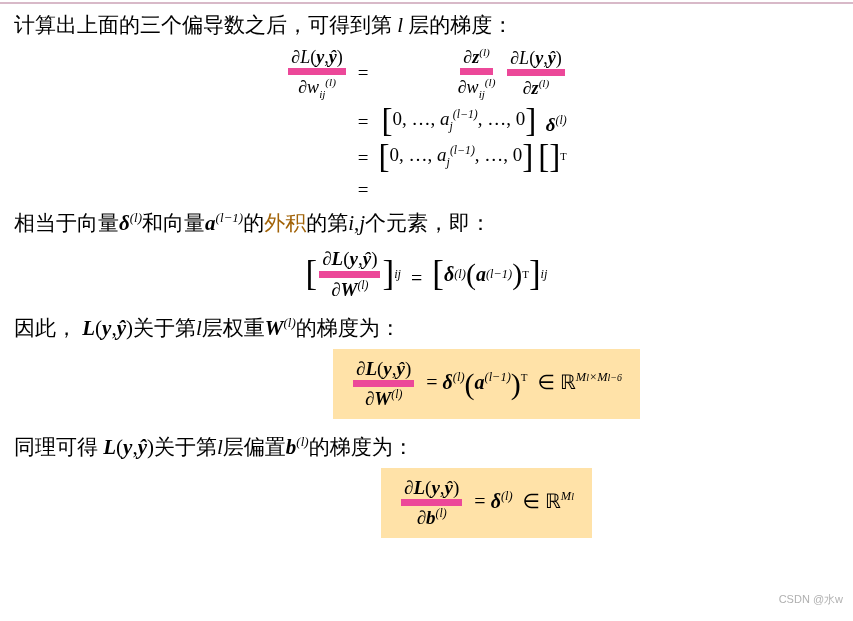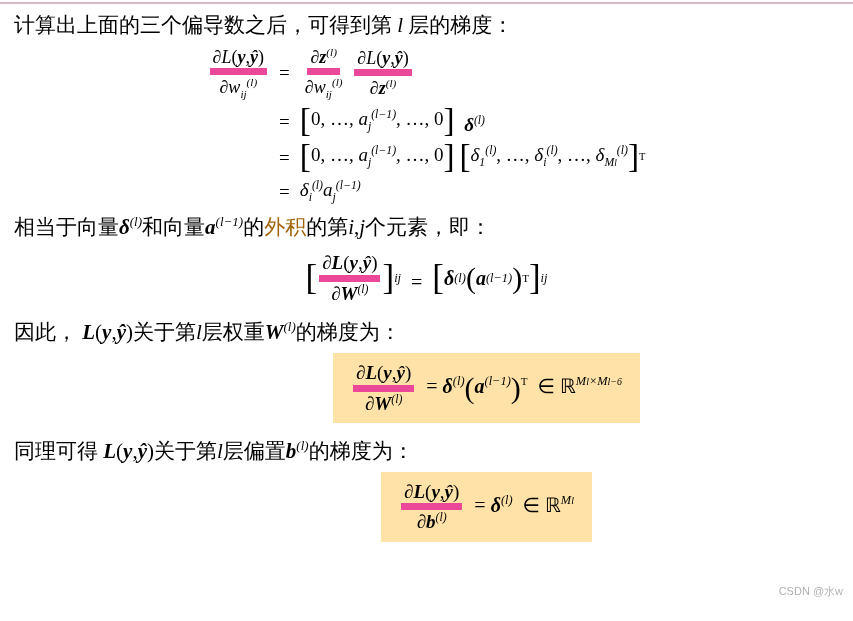--- a/index.html
+++ b/index.html
@@ -69,21 +69,21 @@
   .eqgrid {
     display: grid;
     grid-template-columns: auto auto auto;
     align-items: center;
     column-gap: 10px;
     row-gap: 7px;
     font-size: 19px;
   }
   .eqgrid .lhs { text-align: right; }
   .eqgrid .rel { text-align: center; }
-  .eqgrid .rhs { text-align: left; }
+  .eqgrid .rhs { text-align: right; }
   .frac {
     display: inline-flex;
     flex-direction: column;
     align-items: center;
     vertical-align: middle;
     font-size: 0.95em;
     line-height: 1.12;
     margin: 0 2px;
   }
   .frac .num {
@@ -126,21 +126,21 @@
     justify-content: center;
     margin: 6px 0 8px 0;
   }
   .hl-wrap.indent-right {
     justify-content: center;
     padding-left: 120px;
   }
   .watermark {
     position: absolute;
     right: 10px;
-    bottom: 22px;
+    bottom: 14px;
     font-size: 11px;
     color: #b0b0b0;
     font-family: "Liberation Sans", sans-serif;
   }
   .inlmath { font-style: italic; }
   .vecbold { font-weight: bold; font-style: italic; }
   .op { font-style: normal; }
 </style>
 </head>
 <body>
@@ -188,31 +188,27 @@
       <div class="lhs"></div>
       <div class="rel">=</div>
       <div class="rhs">
         <span class="bigbr">
           <span class="brk">[</span>
           <span>0, …, <span class="inlmath">a</span><span class="sub">j</span><span class="sup">(l−1)</span>, …, 0</span>
           <span class="brk">]</span>
         </span>
         <span class="bigbr">
           <span class="brk">[</span>
-          <span><span class="inlmath">δ</span><span class="sub">1</span><span class="sup">(l)</span>, …, <span class="inlmath">δ</span><span class="sub">i</span><span class="sup">(l)</span>, …, <span class="inlmath">δ</span><span class="sub">M<span style="font-size:0.8em">l</span></span><span class="sup">(l)</span></span>
           <span class="brk">]</span>
             <span class="brk-sup">T</span>
         </span>
       </div>
 
       <div class="lhs"></div>
       <div class="rel">=</div>
-      <div class="rhs">
-        <span class="inlmath">δ</span><span class="sub">i</span><span class="sup">(l)</span><span class="inlmath">a</span><span class="sub">j</span><span class="sup">(l−1)</span>
-      </div>
     </div>
   </div>
 
   <p class="para">
     相当于向量<span class="vecbold">δ</span><span class="sup">(l)</span>和向量<span class="vecbold">a</span><span class="sup">(l−1)</span>的<span class="red">外积</span>的第<span class="math-italic">i</span>,<span class="math-italic">j</span>个元素，即：
   </p>
 
   <div class="centered-eq">
     <span class="bigbr">
       <span class="brk">[</span>

